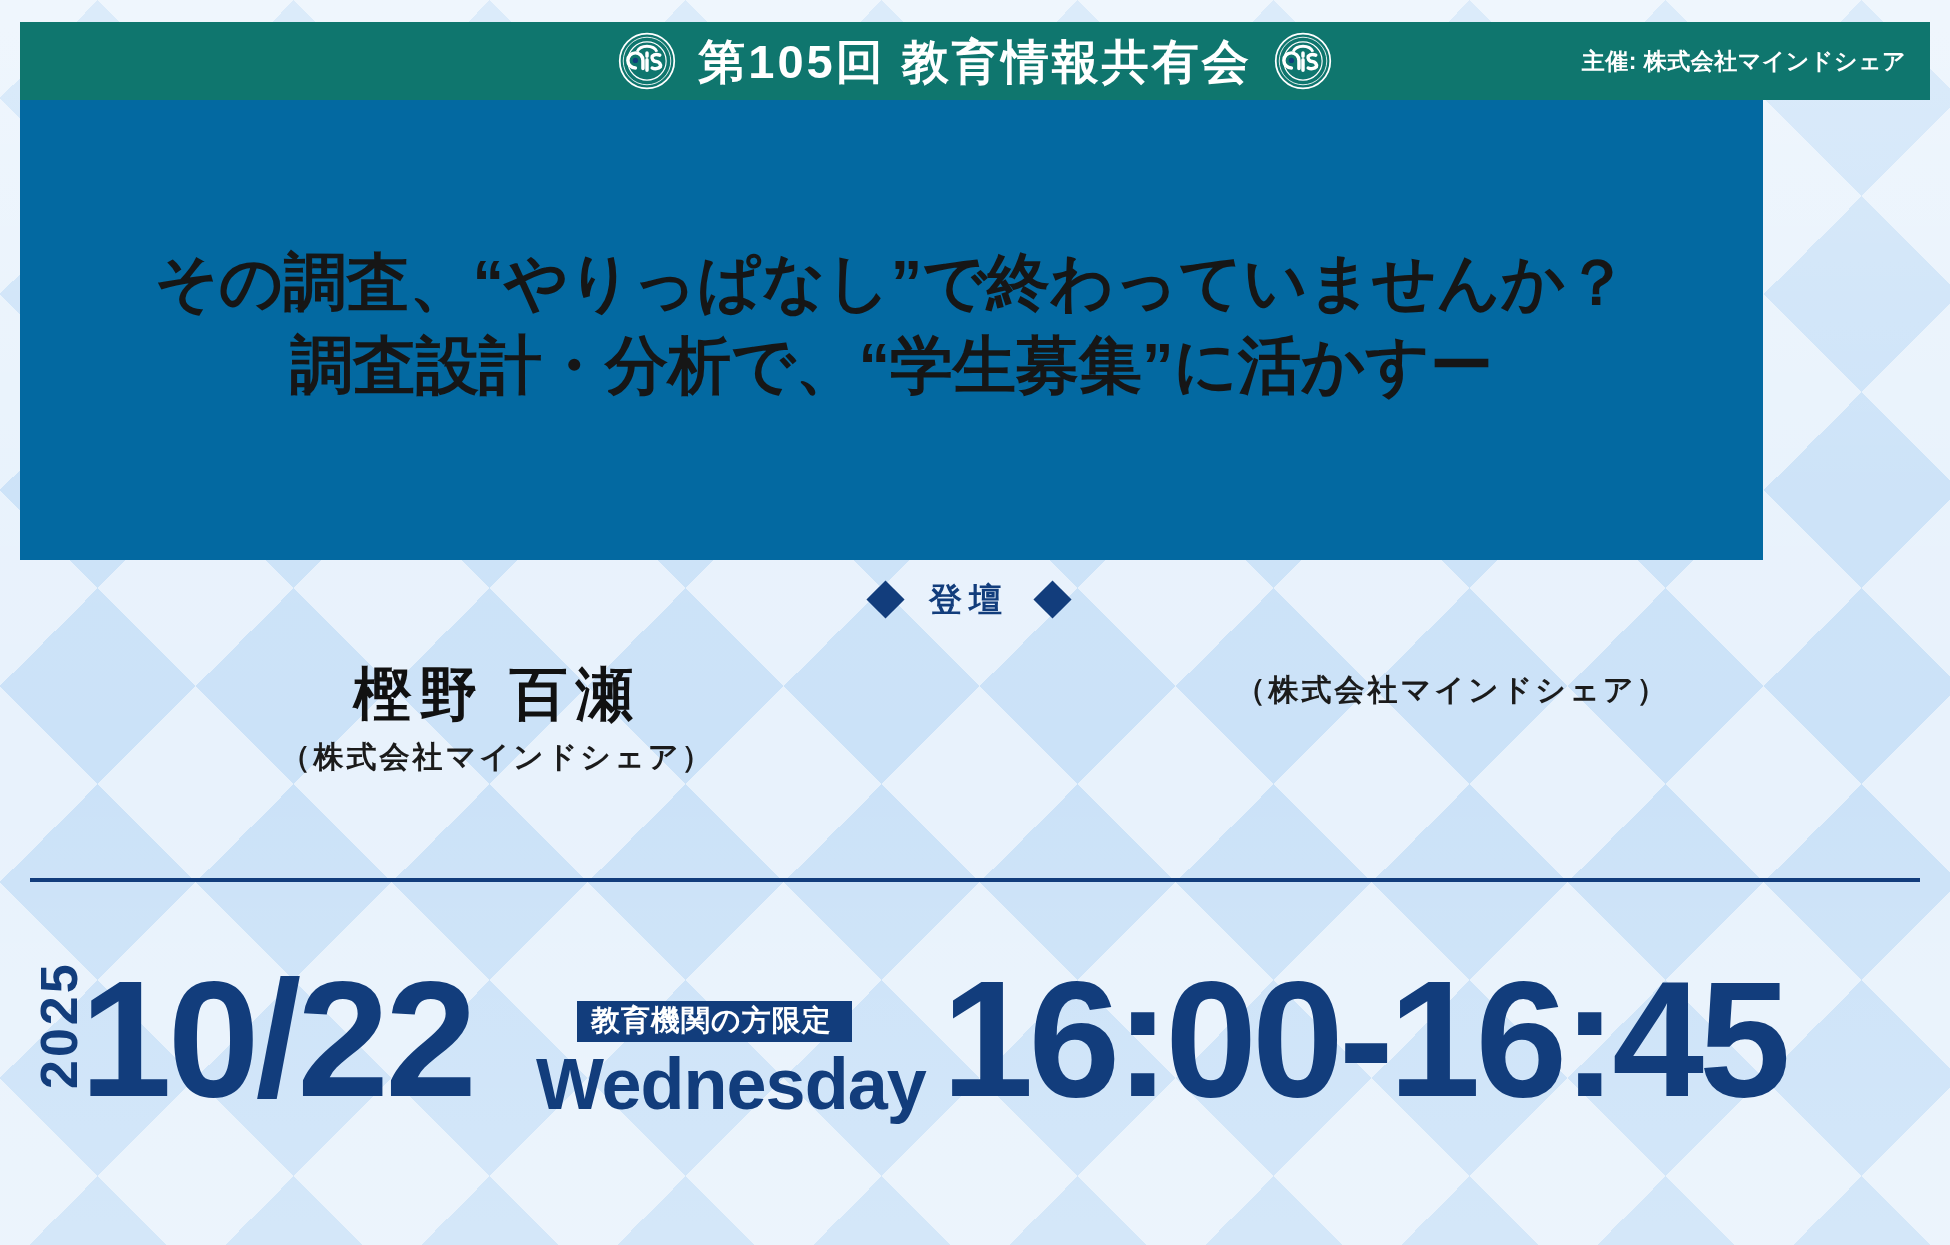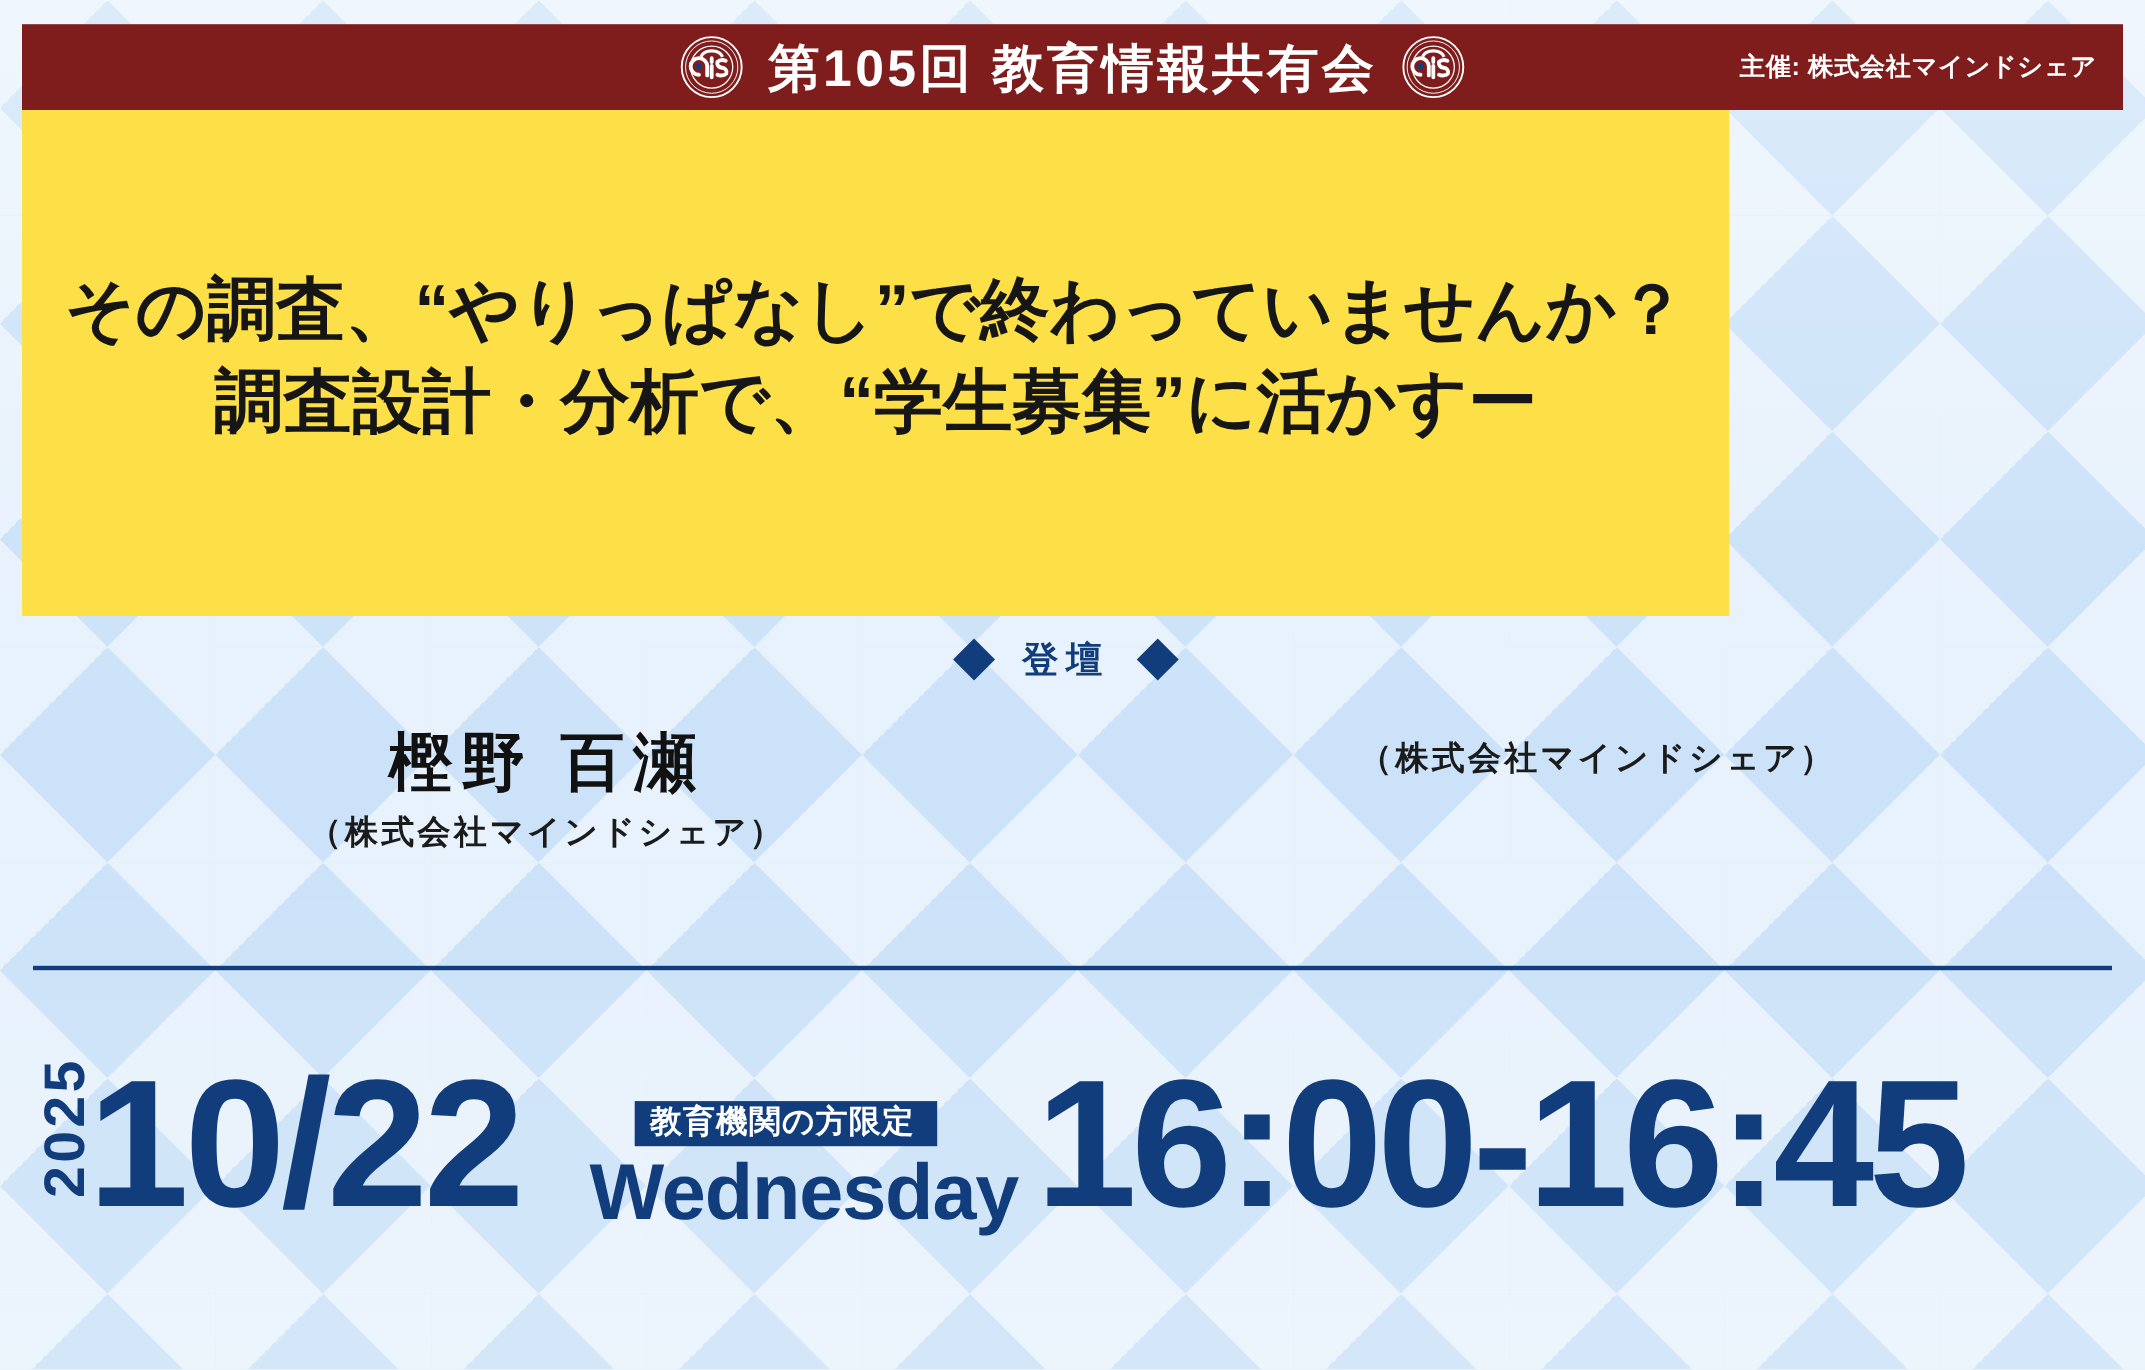--- a/index.html
+++ b/index.html
@@ -36,21 +36,21 @@
     background: linear-gradient(180deg, rgba(255,255,255,0.32) 0%, rgba(255,255,255,0.05) 38%, rgba(255,255,255,0.0) 62%, rgba(255,255,255,0.18) 100%);
   }
 
   
   .header-bar {
     position: absolute;
     left: 20px;
     top: 22px;
     width: 1910px;
     height: 78px;
-    background: #7f1d1d;
+    background: #0f766e;
     display: flex;
     align-items: center;
     justify-content: center;
     box-sizing: border-box;
   }
   .header-center {
     display: flex;
     align-items: center;
     gap: 22px;
   }
@@ -77,23 +77,23 @@
     font-weight: 700;
     letter-spacing: 0.5px;
     white-space: nowrap;
   }
 
   
   .title-panel {
     position: absolute;
     left: 20px;
     top: 100px;
-    width: 1552px;
+    width: 1743px;
     height: 460px;
-    background: #fde047;
+    background: #0369a1;
     display: flex;
     flex-direction: column;
     align-items: center;
     justify-content: center;
     box-sizing: border-box;
     padding: 14px 30px 26px 30px;
   }
   .title-line {
     color: #161616;
     font-size: 63px;

